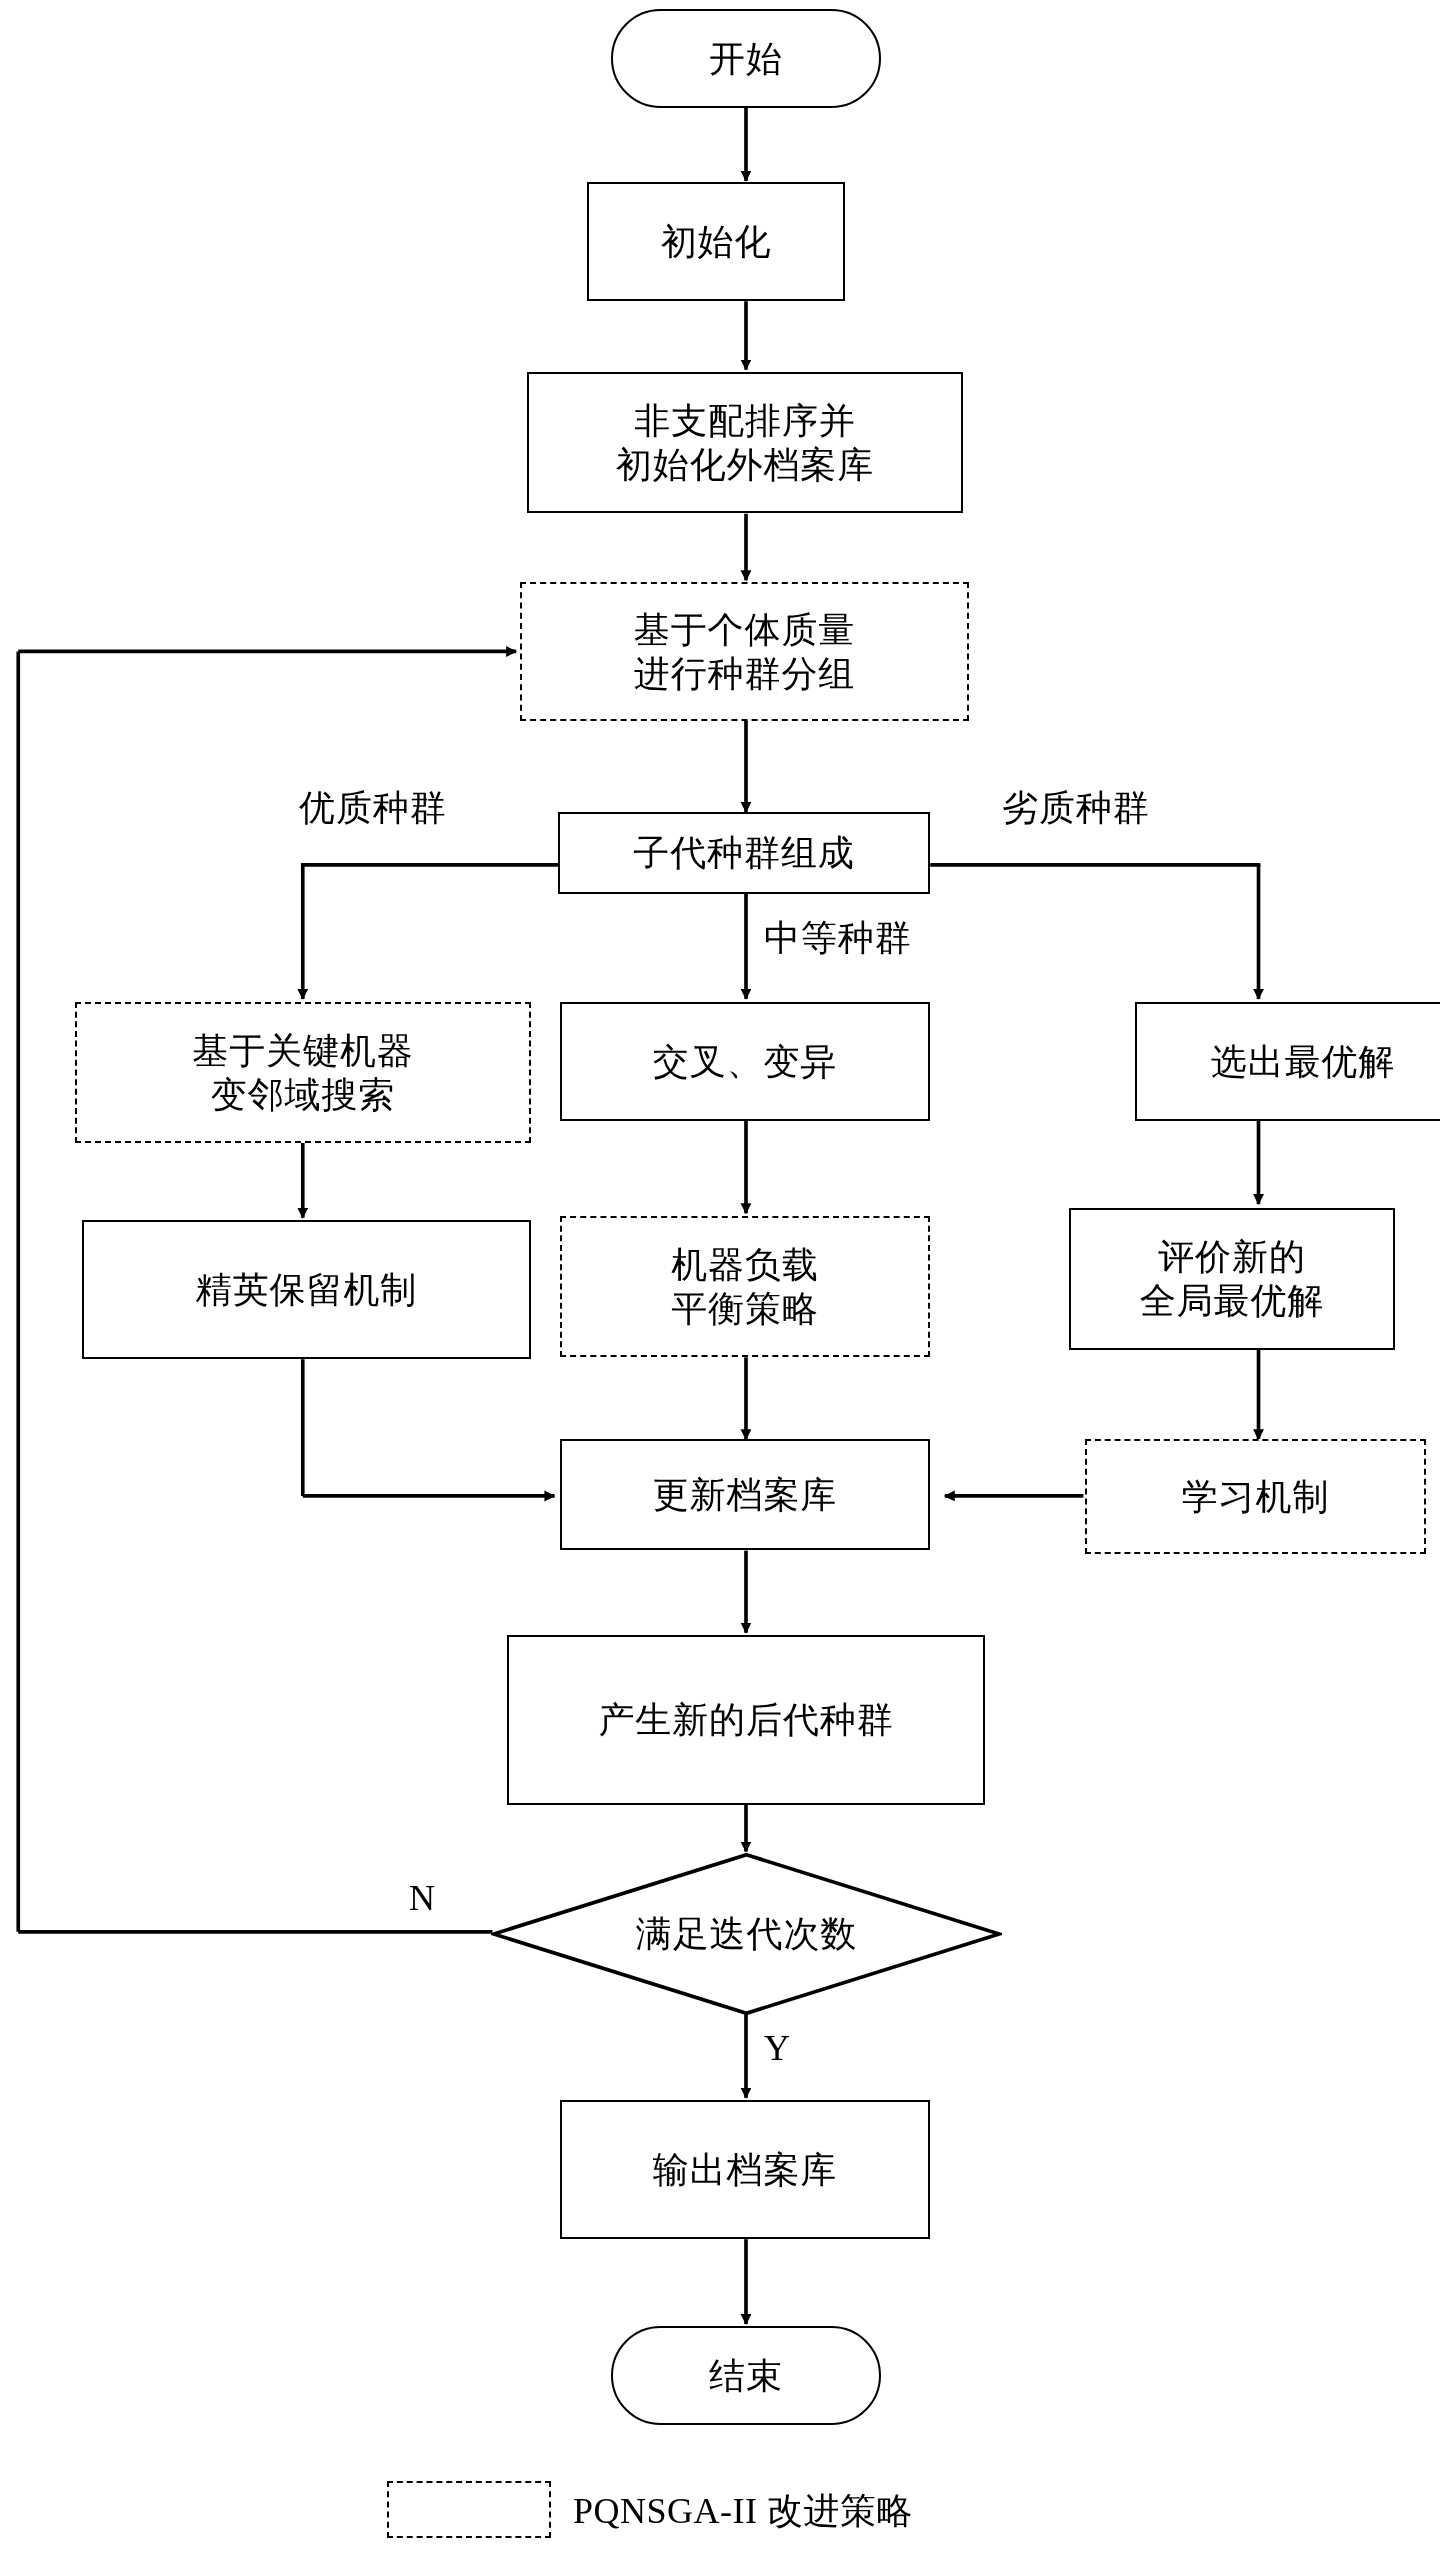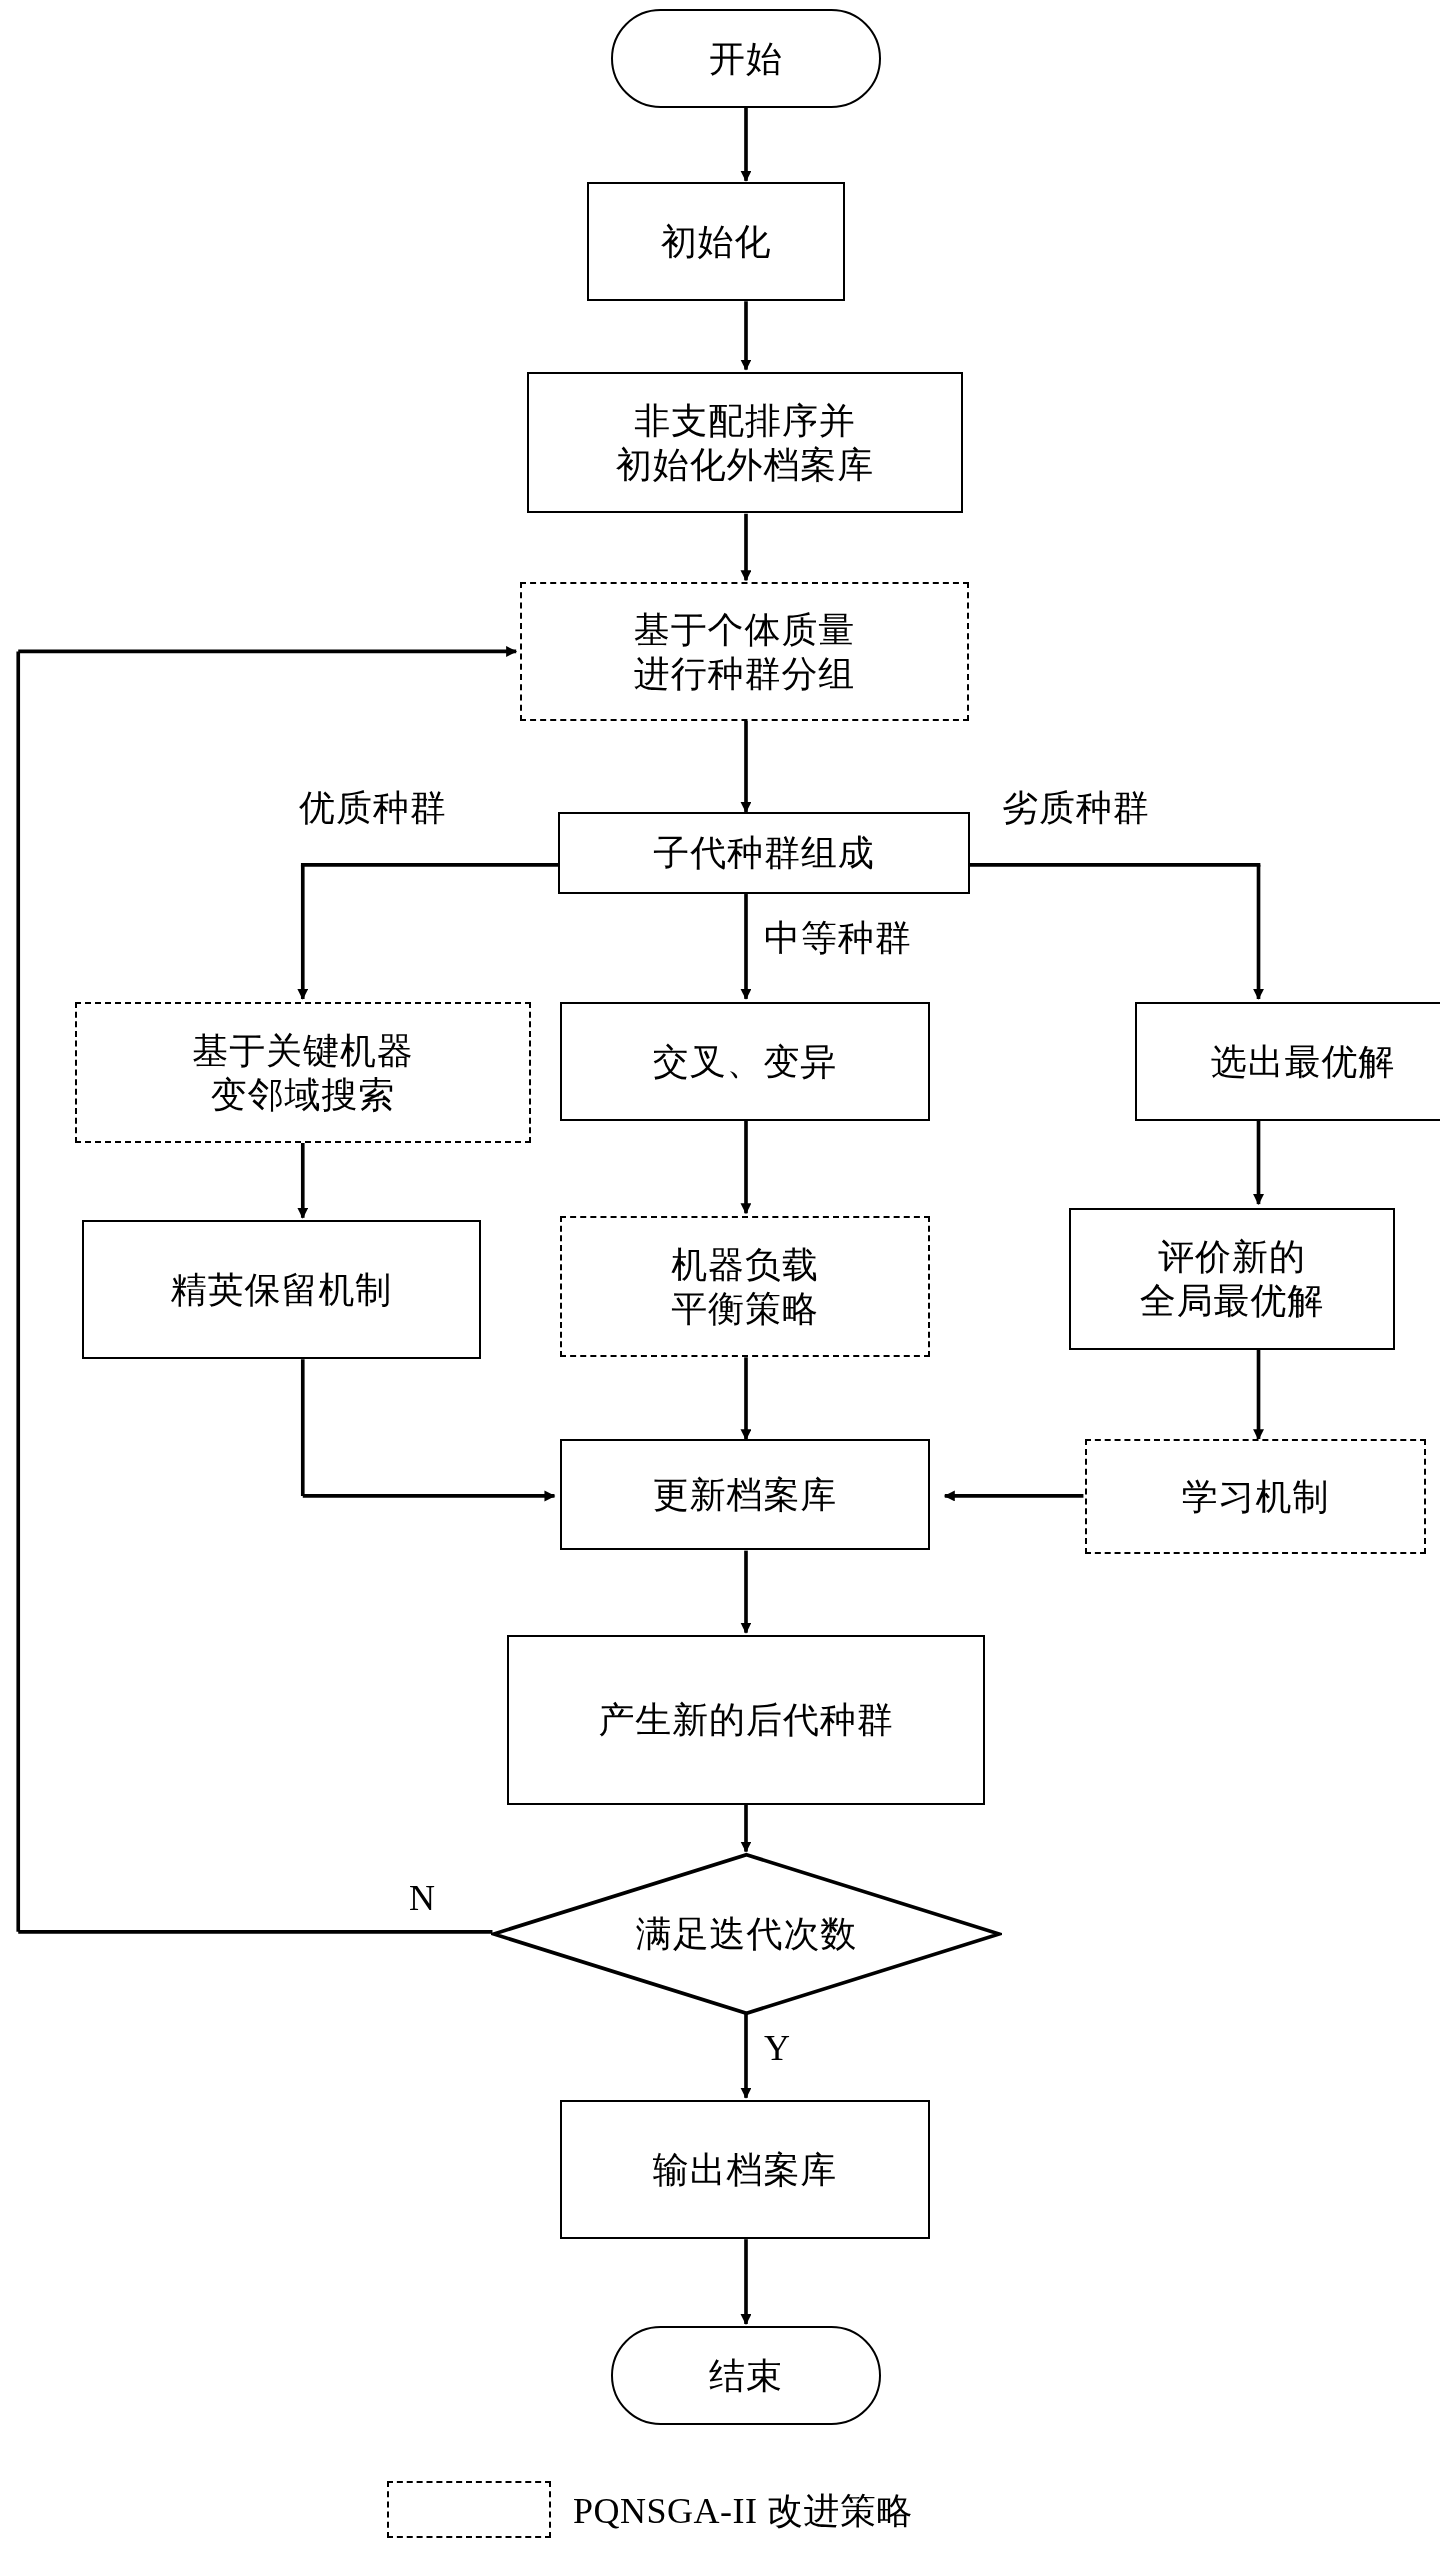--- a/index.html
+++ b/index.html
@@ -151,30 +151,30 @@
   <div class="node" style="left:527px; top:372px; width:436px; height:141px;">
     <span>非支配排序并
 初始化外档案库</span>
   </div>
 
   <div class="node dashed" style="left:520px; top:582px; width:449px; height:139px;">
     <span>基于个体质量
 进行种群分组</span>
   </div>
 
-  <div class="node" style="left:558px; top:812px; width:412px; height:82px;">
+  <div class="node" style="left:558px; top:812px; width:372px; height:82px;">
     <span>子代种群组成</span>
   </div>
 
   <div class="node dashed" style="left:75px; top:1002px; width:456px; height:141px;">
     <span>基于关键机器
 变邻域搜索</span>
   </div>
 
-  <div class="node" style="left:82px; top:1220px; width:399px; height:139px;">
+  <div class="node" style="left:82px; top:1220px; width:449px; height:139px;">
     <span>精英保留机制</span>
   </div>
 
   <div class="node" style="left:560px; top:1002px; width:370px; height:119px;">
     <span>交叉、变异</span>
   </div>
 
   <div class="node dashed" style="left:560px; top:1216px; width:370px; height:141px;">
     <span>机器负载
 平衡策略</span>

